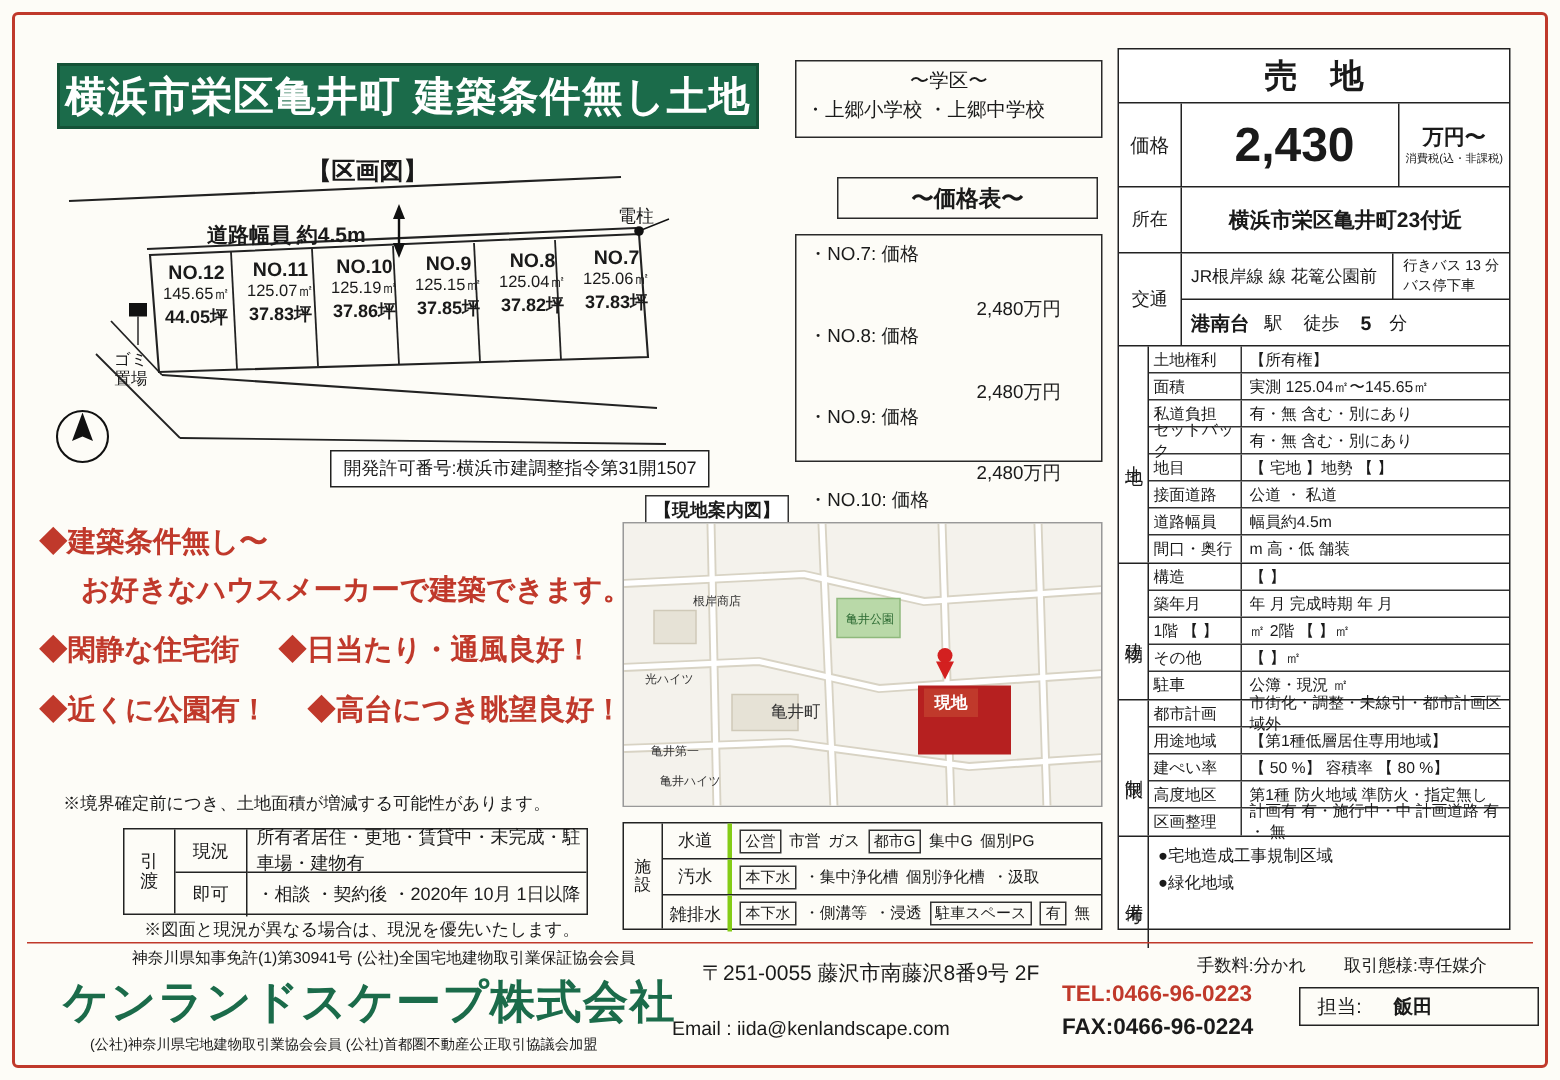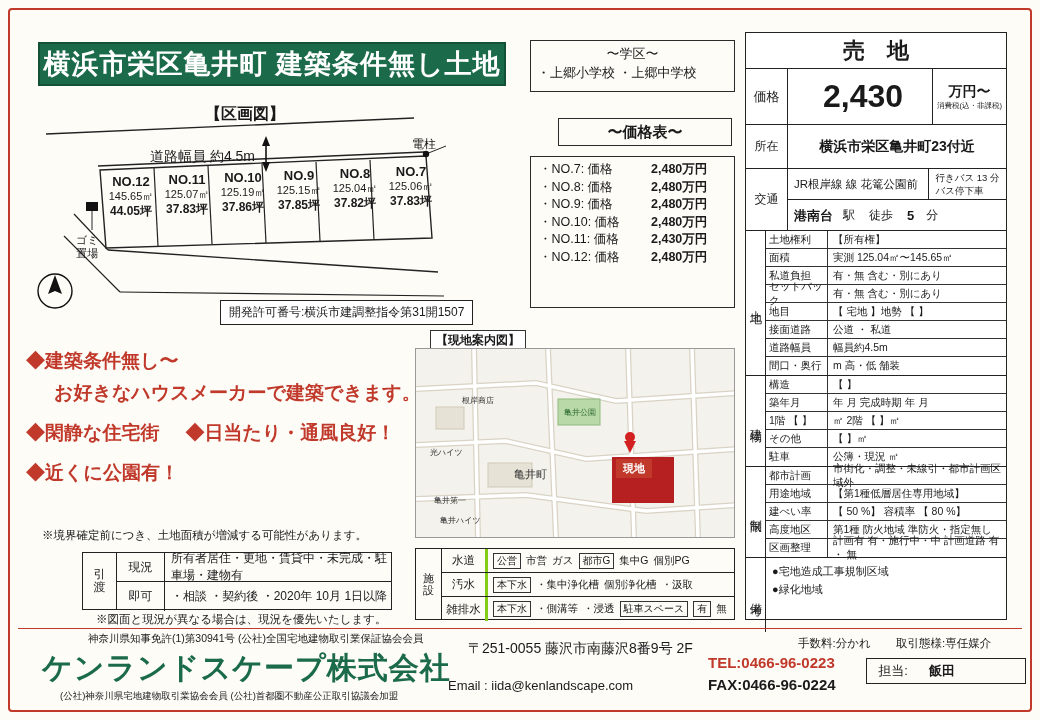--- a/index.html
+++ b/index.html
@@ -47,21 +47,21 @@
   .kukaku-label {
     position: absolute; left: 205px; top: 104px;
     font-size: 16px; font-weight: bold;
   }
   .plot-panel {
     position: absolute; left: 34px; top: 96px;
     width: 478px; height: 220px;
   }
   .road-label {
     position: absolute; left: 196px; top: 170px;
-    font-size: 14px; font-weight: normal; margin-left: 12px;
+    font-size: 14px; font-weight: bold;
   }
   .lots { position: absolute; left: 100px; top: 172px; }
   .lot {
     position: absolute;
     width: 62px;
     text-align: center;
     font-size: 12px;
     line-height: 1.25;
   }
   .lot .no { font-weight: bold; font-size: 13px; }
@@ -88,21 +88,21 @@
     border: 1.5px solid #2a2a2a;
     padding: 6px 4px 0 8px;
   }
   .price-row {
     display: flex;
     font-size: 12.5px;
     line-height: 1.0;
     margin-bottom: 5px;
   }
   .price-row .l { width: 112px; }
-  .price-row .v { font-weight: bold; }
+  .price-row .v { font-weight: normal; margin-top: 37px; }
   
   .bullets { position: absolute; left: 26px; top: 348px; width: 420px; }
   .b-line {
     color: #c0392b;
     font-weight: bold;
     font-size: 19px;
     margin-bottom: 14px;
     white-space: nowrap;
   }
   .b-line.sub { padding-left: 28px; margin-top: -8px; }
@@ -463,20 +463,21 @@
 
   <div class="bullets">
     <div class="b-line">◆建築条件無し〜</div>
     <div class="b-line sub">お好きなハウスメーカーで建築できます。</div>
     <div class="b-row">
       <div class="b-line">◆閑静な住宅街</div>
       <div class="b-line">◆日当たり・通風良好！</div>
     </div>
     <div class="b-row">
       <div class="b-line">◆近くに公園有！</div>
+      <div class="b-line">◆高台につき眺望良好！</div>
     </div>
   </div>
   <div class="note-small">※境界確定前につき、土地面積が増減する可能性があります。</div>
 
   <div class="map-label">【現地案内図】</div>
   <div class="map-box">
     <svg width="320" height="190" viewBox="0 0 320 190">
       <rect x="0" y="0" width="320" height="190" fill="#f4f2ec"></rect>
       <g stroke="#d8d3c4" stroke-width="6" fill="none">
         <path d="M0 40 L120 34 L200 52 L320 44"></path>

